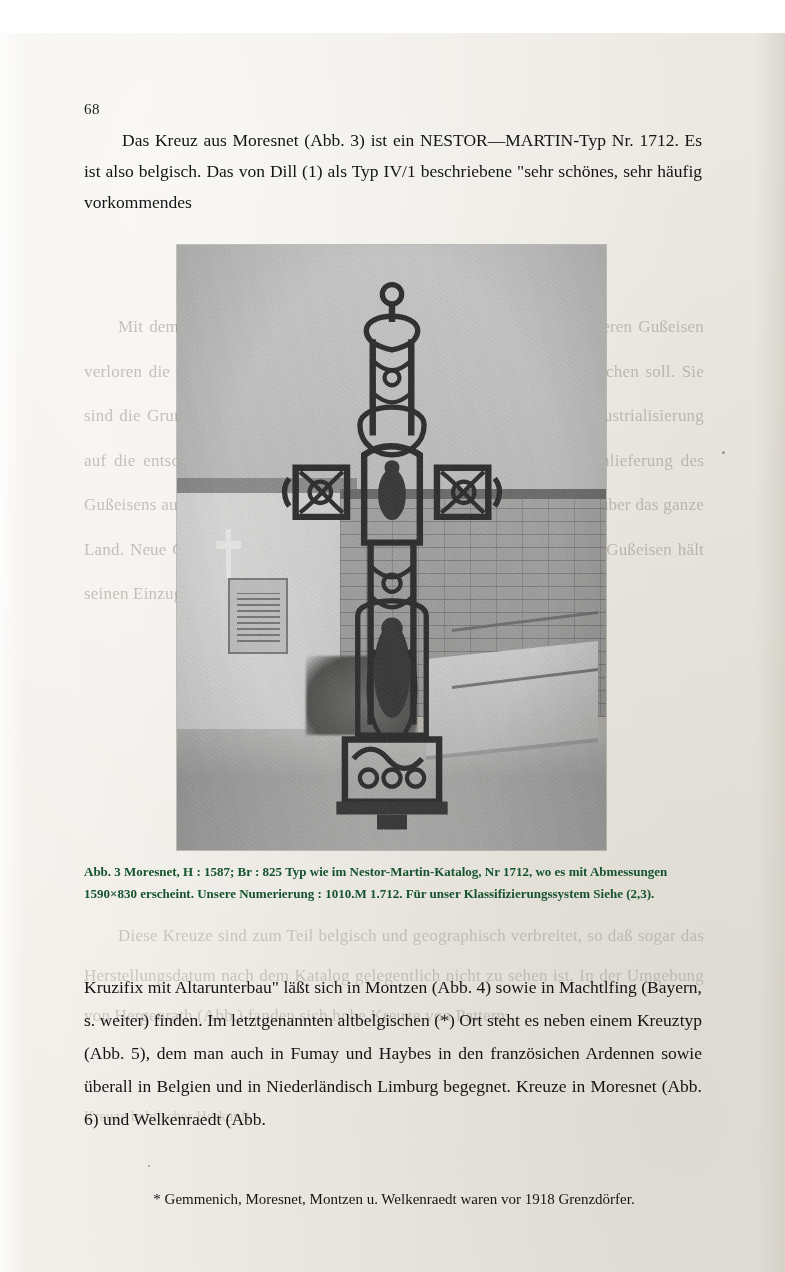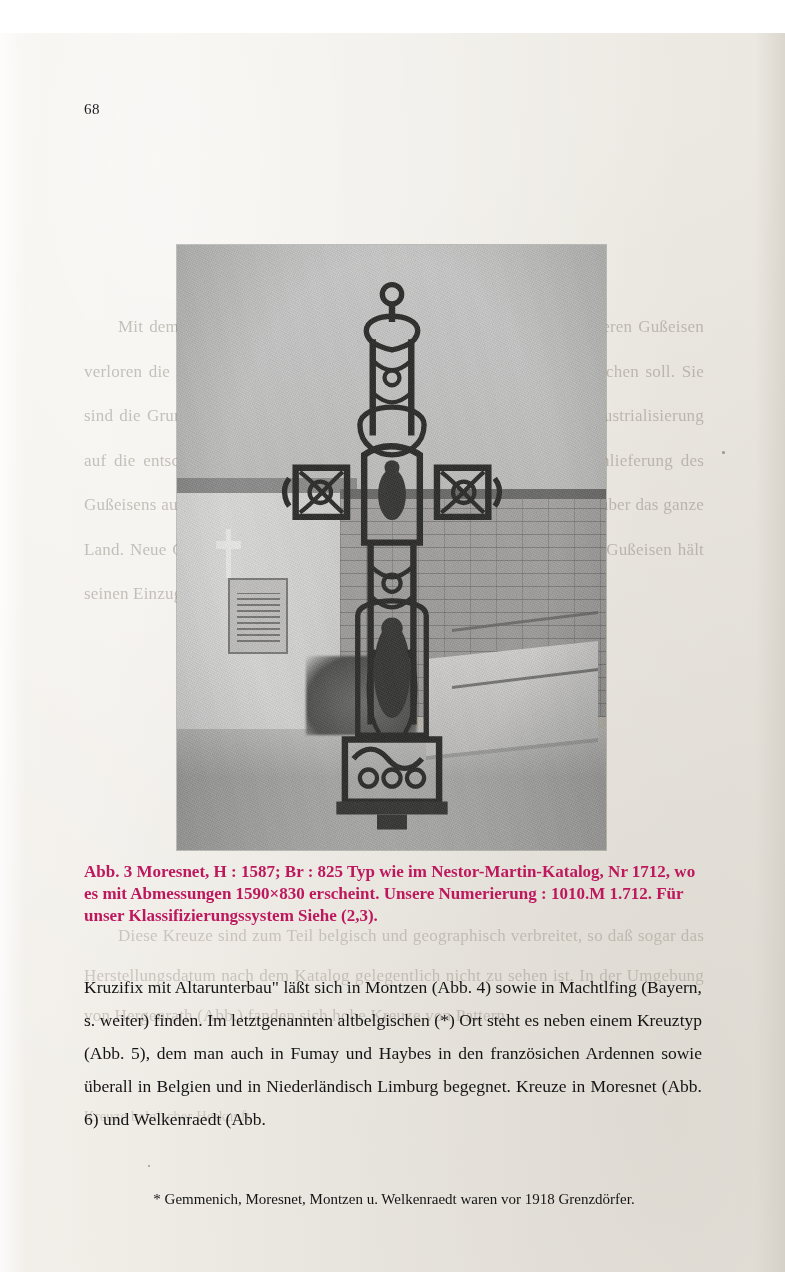--- a/index.html
+++ b/index.html
@@ -213,24 +213,24 @@
       repeating-linear-gradient(113deg, rgba(255,255,255,0.03) 0 1px, rgba(0,0,0,0.03) 1px 2px);
     pointer-events: none;
   }
 
   
   .caption {
     position: absolute;
     left: 84px;
     top: 828px;
     width: 628px;
-    font-size: 17px;
+    font-size: 13px;
     font-weight: bold;
     line-height: 22px;
-    color: #be185d;
+    color: #14532d;
   }
 
   
   .footnote {
     position: absolute;
     left: 84px;
     top: 1158px;
     width: 620px;
     font-size: 15px;
     color: #141414;
@@ -267,20 +267,23 @@
     <div class="ghost">
       <span class="gindent"></span><span>Mit dem bequemen Transport von Gußeisen herkömm- lichen schweren Gußeisen verloren die Gießereien ihre Vorherrschaft, was man nicht vergessen machen soll. Sie sind die Grundlage des Aufbruchs geworden. Mit der Zeit greift die Industrialisierung auf die entscheidende Transportwege über und diese erleichtern die Anlieferung des Gußeisens auch in entlegene Gegenden und ermöglichen die Verbreitung über das ganze Land. Neue Gießereien entstehen, viele Eisenkreuze werden gesetzt, das Gußeisen hält seinen Einzug.</span>
     </div>
     <div class="ghost ghost-2">
       <span class="gindent"></span><span>Diese Kreuze sind zum Teil belgisch und geographisch verbreitet, so daß sogar das Herstellungsdatum nach dem Katalog gelegentlich nicht zu sehen ist. In der Umgebung von Hergenrath (Abb.) fanden sich hohe Kreuze von Pattern.</span>
     </div>
     <div class="ghost ghost-3">
       <span>Kreuze belgischer Herkunft</span>
     </div>
 
+    <div class="para para-top">
+      <span class="indent"></span><span>Das Kreuz aus Moresnet (Abb. 3) ist ein NESTOR—MARTIN-Typ Nr. 1712. Es ist also belgisch. Das von Dill (1) als Typ IV/1 beschriebene "sehr schönes, sehr häufig vorkommendes</span>
+    </div>
 
     <div class="figure">
       <div class="photo">
         <div class="sky"></div>
         <div class="chapel-roof"></div>
         <div class="chapel"></div>
         <div class="brick-cap"></div>
         <div class="brick"></div>
         <div class="ground"></div>
         <div class="steps"></div>

